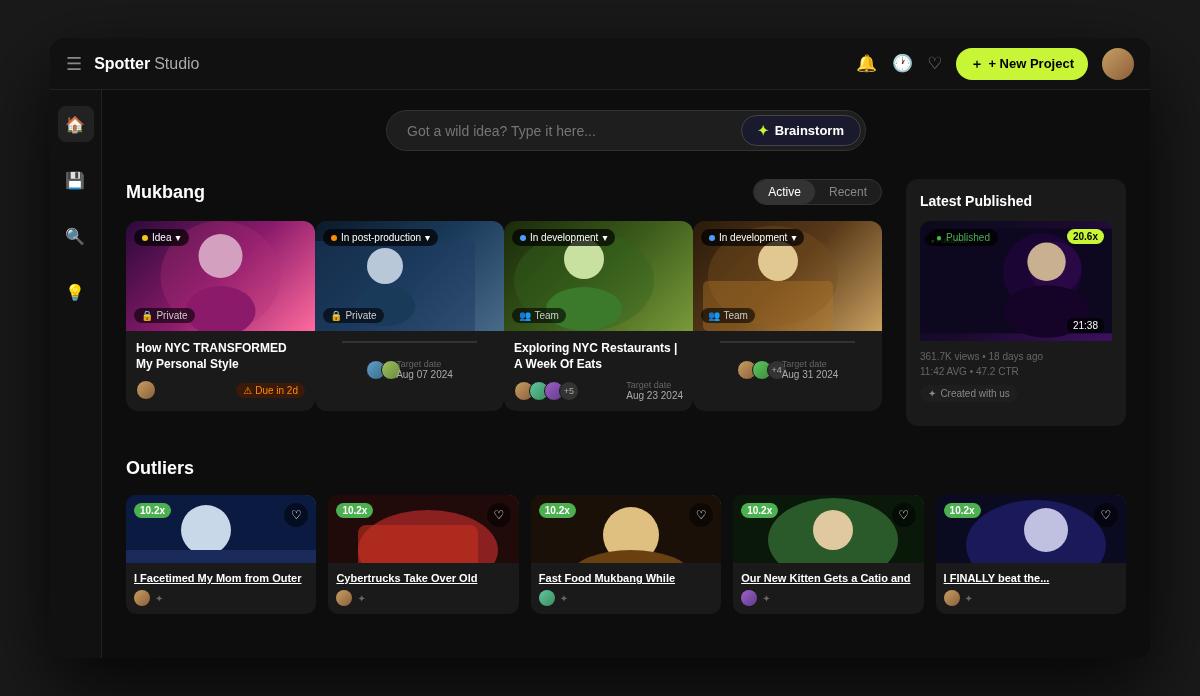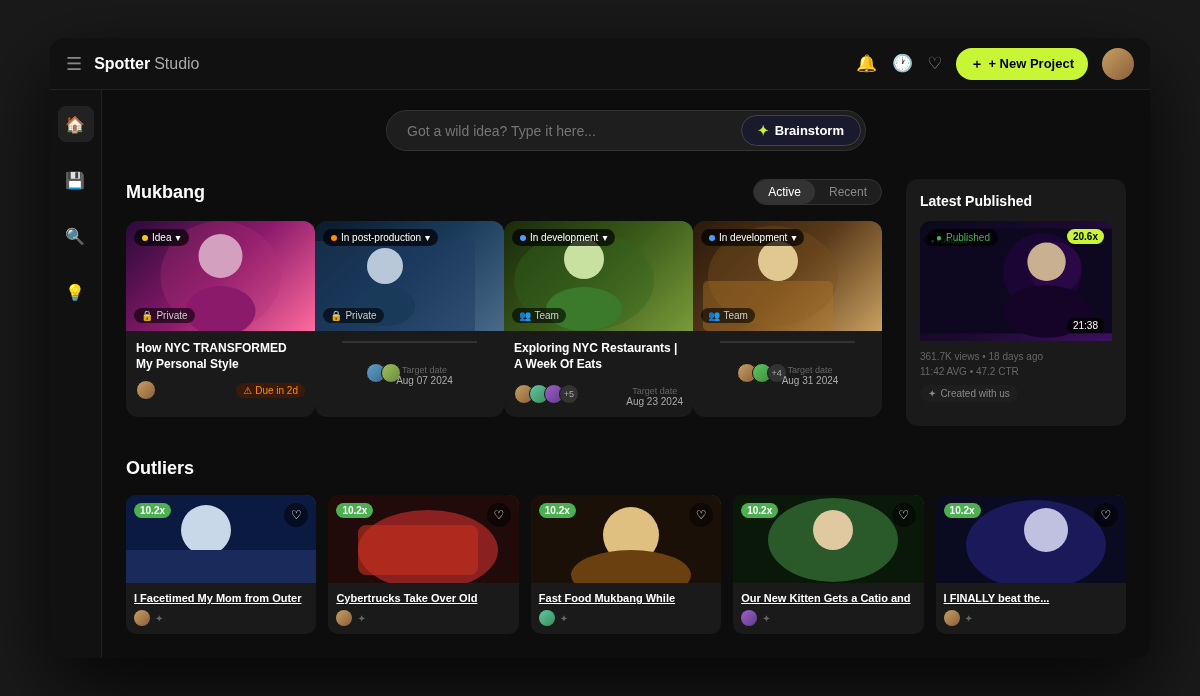--- a/index.html
+++ b/index.html
@@ -299,22 +299,21 @@
       background: #333;
       color: #aaa;
       font-size: 9px;
       display: flex;
       align-items: center;
       justify-content: center;
       border: 1.5px solid #1a1a1a;
       margin-right: -5px;
     }
     .target-date {
-      text-align: center;
-      margin-top: 6px;
+      text-align: left;
     }
     .target-label {
       font-size: 9px;
       color: #666;
     }
     .target-value {
       font-size: 10px;
       color: #aaa;
     }
     .due-badge {
@@ -430,21 +429,21 @@
       gap: 12px;
     }
     .outlier-card {
       background: #1a1a1a;
       border-radius: 10px;
       overflow: hidden;
       cursor: pointer;
       position: relative;
     }
     .outlier-thumb {
-      height: 88px;
+      height: 68px;
       position: relative;
       overflow: hidden;
     }
     .outlier-multiplier {
       position: absolute;
       top: 8px;
       left: 8px;
       background: #4caf50;
       color: #fff;
       border-radius: 8px;

